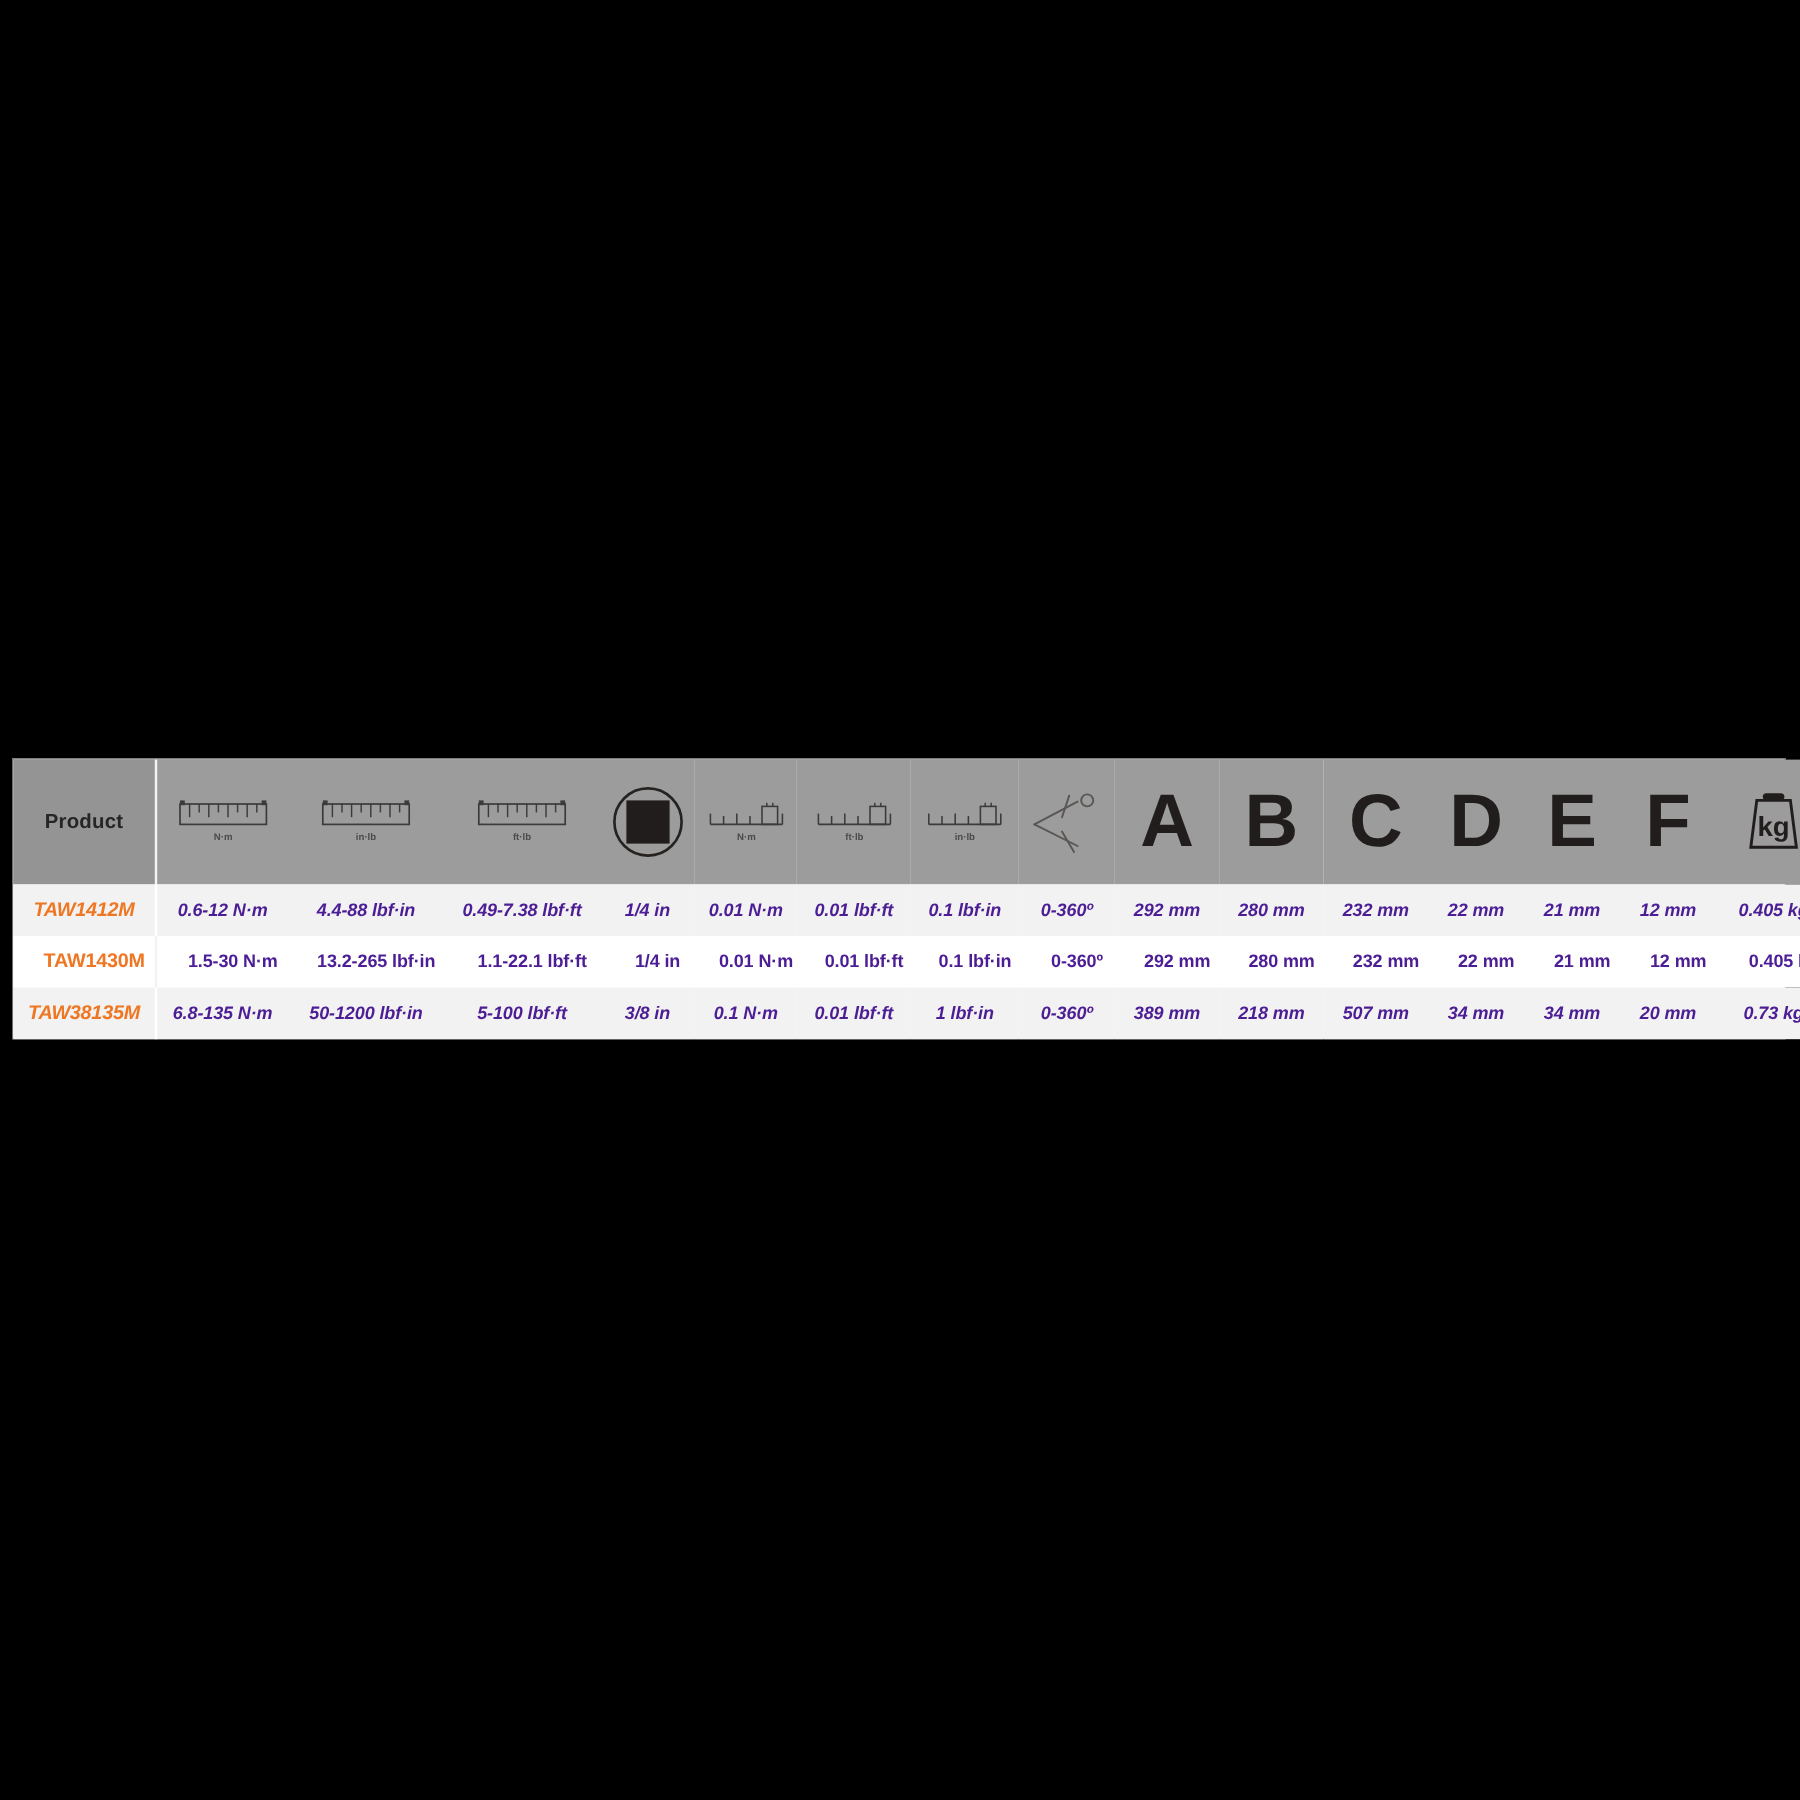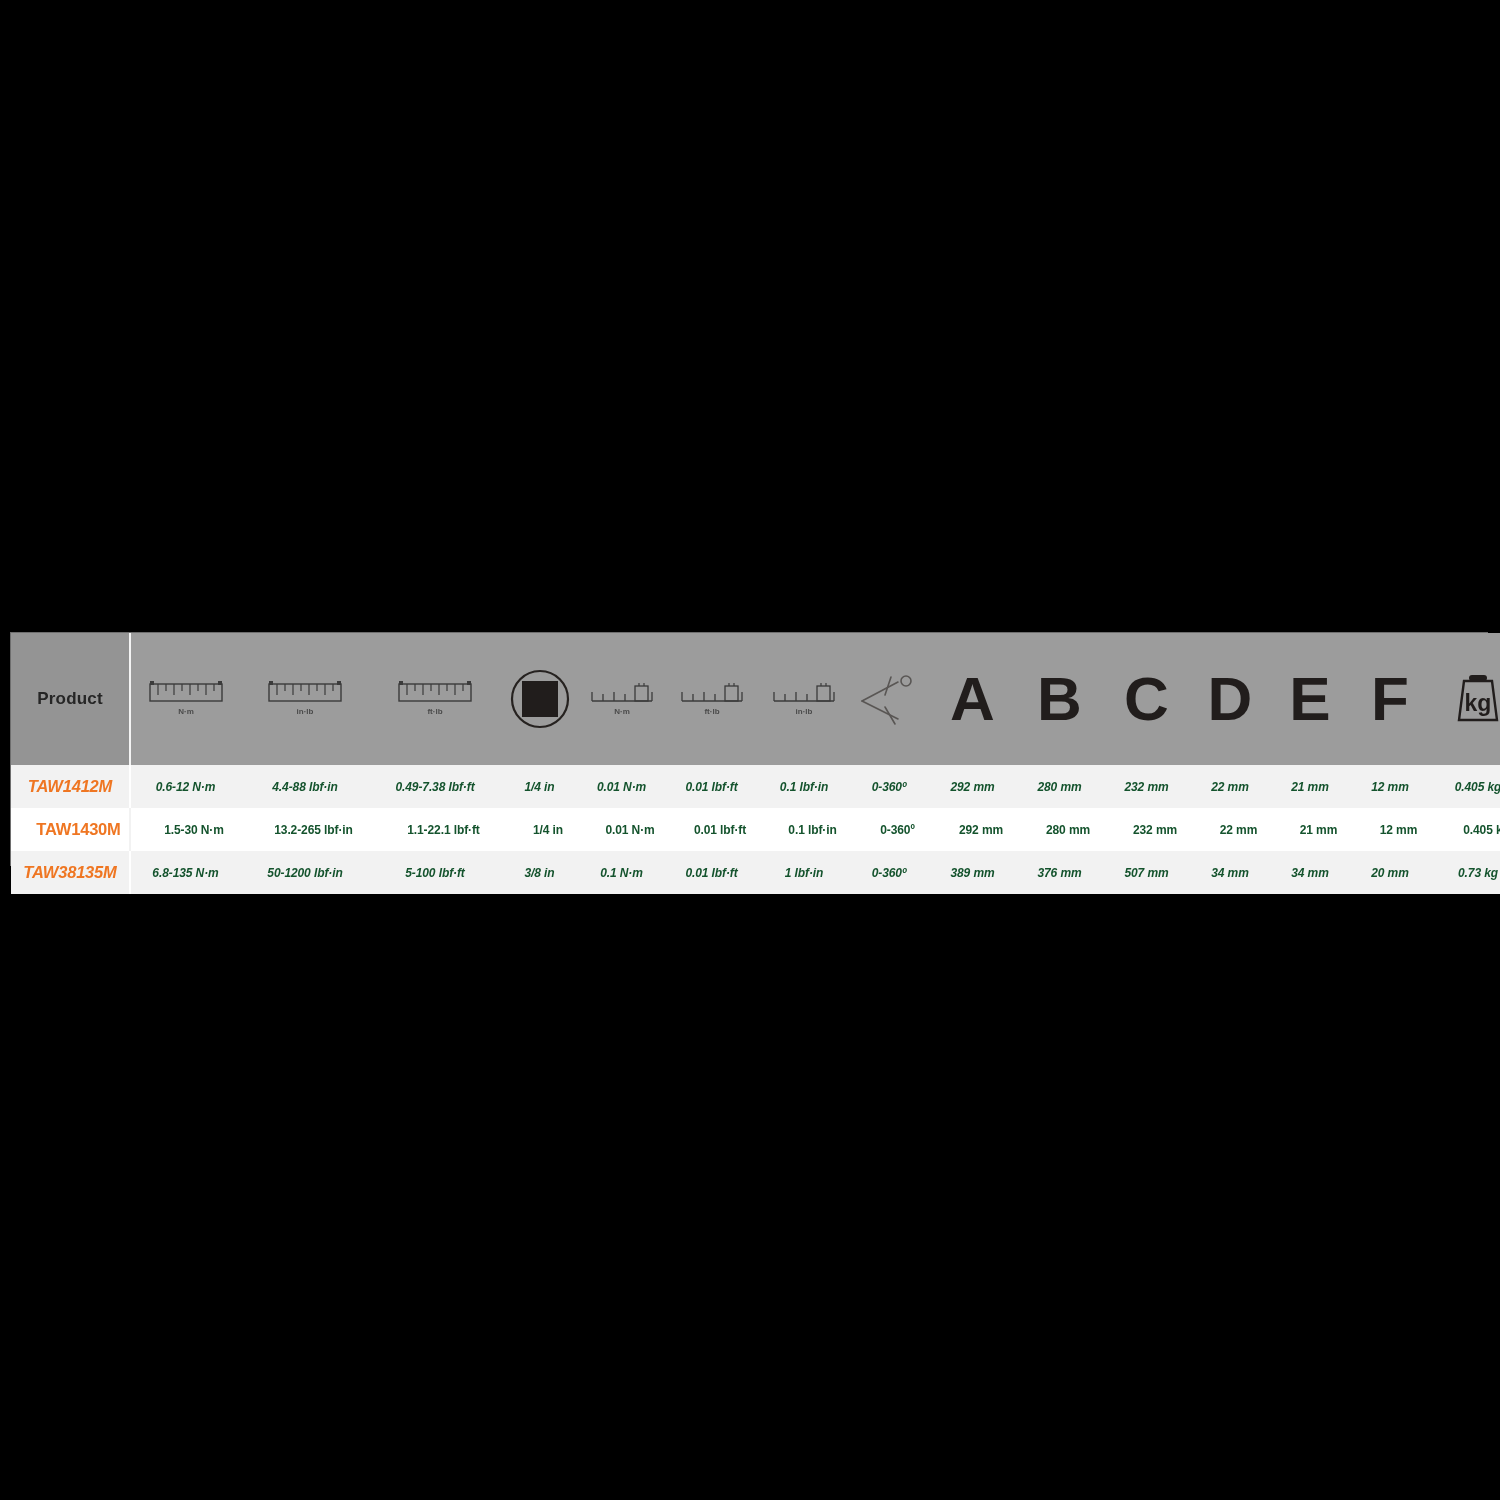--- a/index.html
+++ b/index.html
@@ -60,41 +60,41 @@
 
   
   tbody tr { height: 43px; }
   tbody tr.row-odd  td { background: #f2f2f2; font-style: italic; }
   tbody tr.row-even td { background: #ffffff; padding-left: 19px; }
 
   tbody td {
     padding: 0 2px;
     text-align: center;
     vertical-align: middle;
-    font-size: 12px;
+    font-size: 15px;
     font-weight: bold;
-    color: #14532d;
+    color: #4c1d95;
     white-space: nowrap;
     letter-spacing: -0.1px;
   }
 
   tbody td.product-cell {
     color: #ef7622;
     font-size: 16.5px;
     border-right: 2px solid #ffffff;
     letter-spacing: -0.2px;
   }
   tbody tr.row-even td.product-cell { border-right-color: #f2f2f2; }
 
   
   .icon-cell {
     display: flex;
     align-items: center;
     justify-content: center;
-    height: 132px;
+    height: 104px;
   }
 
   .letter-head {
     font-size: 62px;
     font-weight: bold;
     color: #211d1c;
     line-height: 1;
     font-family: "Liberation Sans", sans-serif;
   }
 
@@ -371,21 +371,21 @@
           <td class="product-cell">TAW38135M</td>
           <td>6.8-135 N·m</td>
           <td>50-1200 lbf·in</td>
           <td>5-100 lbf·ft</td>
           <td>3/8 in</td>
           <td>0.1 N·m</td>
           <td>0.01 lbf·ft</td>
           <td>1 lbf·in</td>
           <td>0-360º</td>
           <td>389 mm</td>
-          <td>376 mm</td>
+          <td>218 mm</td>
           <td>507 mm</td>
           <td>34 mm</td>
           <td>34 mm</td>
           <td>20 mm</td>
           <td>0.73 kg</td>
         </tr>
 
       </tbody>
     </table>
   </div>

